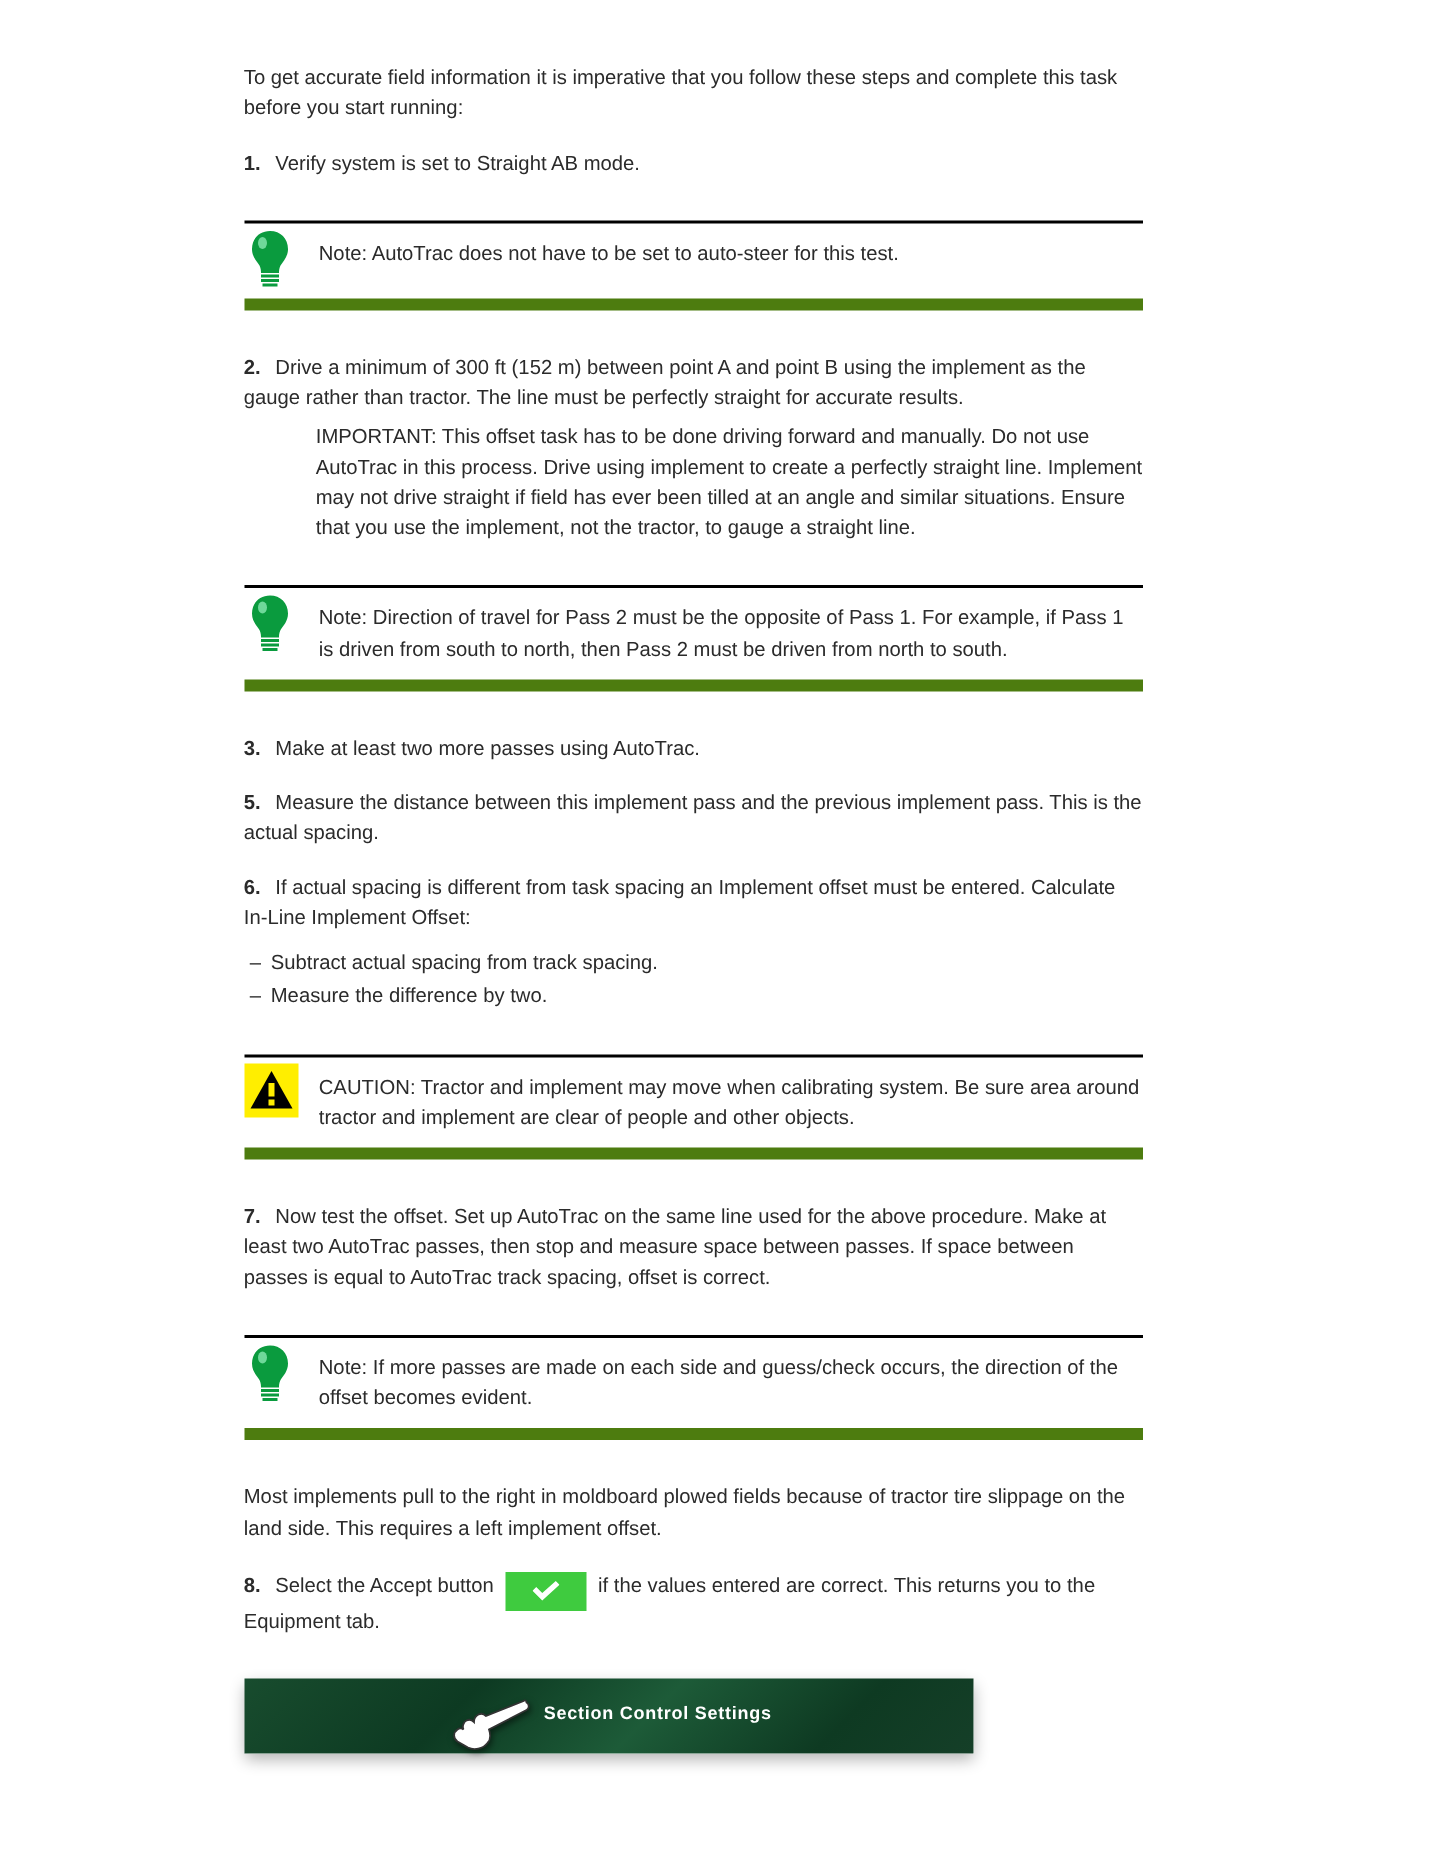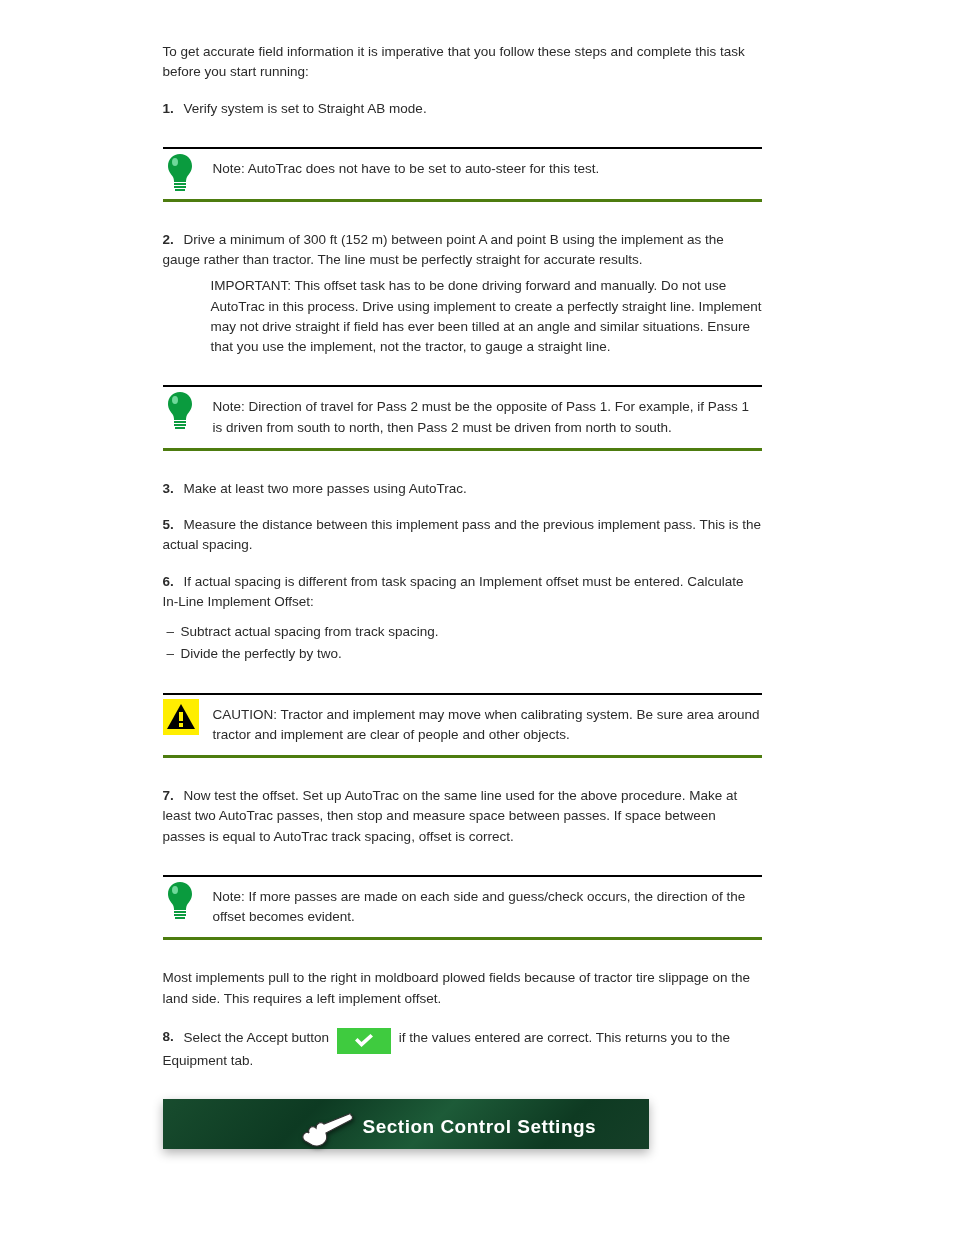--- a/index.html
+++ b/index.html
@@ -1,35 +1,35 @@
 <!DOCTYPE html>
 <html><head>
 <meta charset="utf-8">
 <style>
   html,body{margin:0;padding:0;background:#fff;font-family:Arial,Helvetica,sans-serif;font-size:13.5px;line-height:1.5;color:#2b2b2b}
   .page{width:769px;min-height:1235px;margin:0 auto;position:relative}
   .content{padding:42px 100px 0 70px}
   p{margin:0 0 14px 0}
   .step{margin:16px 0 6px 0}
   .step-num{font-weight:bold;margin-right:6px}
-  .callout{border-top:2px solid #000;border-bottom:3px solid #4d7c0f;margin:28px 0;padding:10px 0 10px 50px;position:relative;min-height:30px}
+  .callout{border-top:2px solid #000;border-bottom:8px solid #4d7c0f;margin:28px 0;padding:10px 0 10px 50px;position:relative;min-height:30px}
   .callout .ico{position:absolute;left:0;top:4px;width:36px;height:36px}
   .bulb svg{width:34px;height:42px}
   .warn{width:42px;height:42px;background:#ffee00;display:flex;align-items:center;justify-content:center}
   .warn svg{width:30px;height:28px}
   .indent{margin-left:48px}
   ul.dash{list-style:none;padding:0;margin:10px 0 12px 0}
   ul.dash li{position:relative;padding-left:18px;margin:2px 0}
   ul.dash li:before{content:"–";position:absolute;left:4px;top:0}
   .green-btn{display:inline-block;vertical-align:middle;background:#3fcb3f;width:54px;height:26px;position:relative;top:3px;margin:0 4px}
   .green-btn svg{position:absolute;left:50%;top:50%;transform:translate(-50%,-50%);width:18px;height:14px}
   .cta{position:relative;margin:28px 0 0 0;width:486px;height:50px;background:linear-gradient(135deg,#184c2e 0%,#0d3a22 30%,#1d5b38 55%,#0e3a22 80%,#153f28 100%);box-shadow:0 4px 10px rgba(0,0,0,.3)}
   .cta .hand{position:absolute;left:138px;top:6px;width:54px;height:54px}
   .cta .hand svg{width:54px;height:54px;filter:drop-shadow(1px 2px 2px rgba(0,0,0,.5))}
-  .cta .txt{position:absolute;left:200px;top:14px;color:#fff;font-size:19px;font-weight:bold;letter-spacing:.5px}
+  .cta .txt{position:absolute;left:200px;top:14px;color:#fff;font-size:12px;font-weight:bold;letter-spacing:.5px}
 </style>
 </head>
 <body>
 
 <div class="page">
  <div class="content">
 
   <p>To get accurate field information it is imperative that you follow these steps and complete this task before you start running:</p>
 
   <p class="step">
@@ -77,21 +77,21 @@
   <p class="step">
     <span class="step-num">5.</span>
     <span>Measure the distance between this implement pass and the previous implement pass. This is the actual spacing.</span>
   </p>
   <p class="step">
     <span class="step-num">6.</span>
     <span>If actual spacing is different from task spacing an Implement offset must be entered. Calculate In-Line Implement Offset:</span>
   </p>
   <ul class="dash indent">
     <li>Subtract actual spacing from track spacing.</li>
-    <li>Divide the perfectly by two.</li>
+    <li>Measure the difference by two.</li>
   </ul>
 
   <div class="callout">
     <span class="ico warn">
       <svg viewBox="0 0 30 28">
             <path fill="#000" d="M15 1 29 26H1z"></path>
             <rect x="13" y="9" width="4" height="9" fill="#ffee00"></rect>
             <rect x="13" y="20" width="4" height="4" fill="#ffee00"></rect>
           </svg>
     </span>

